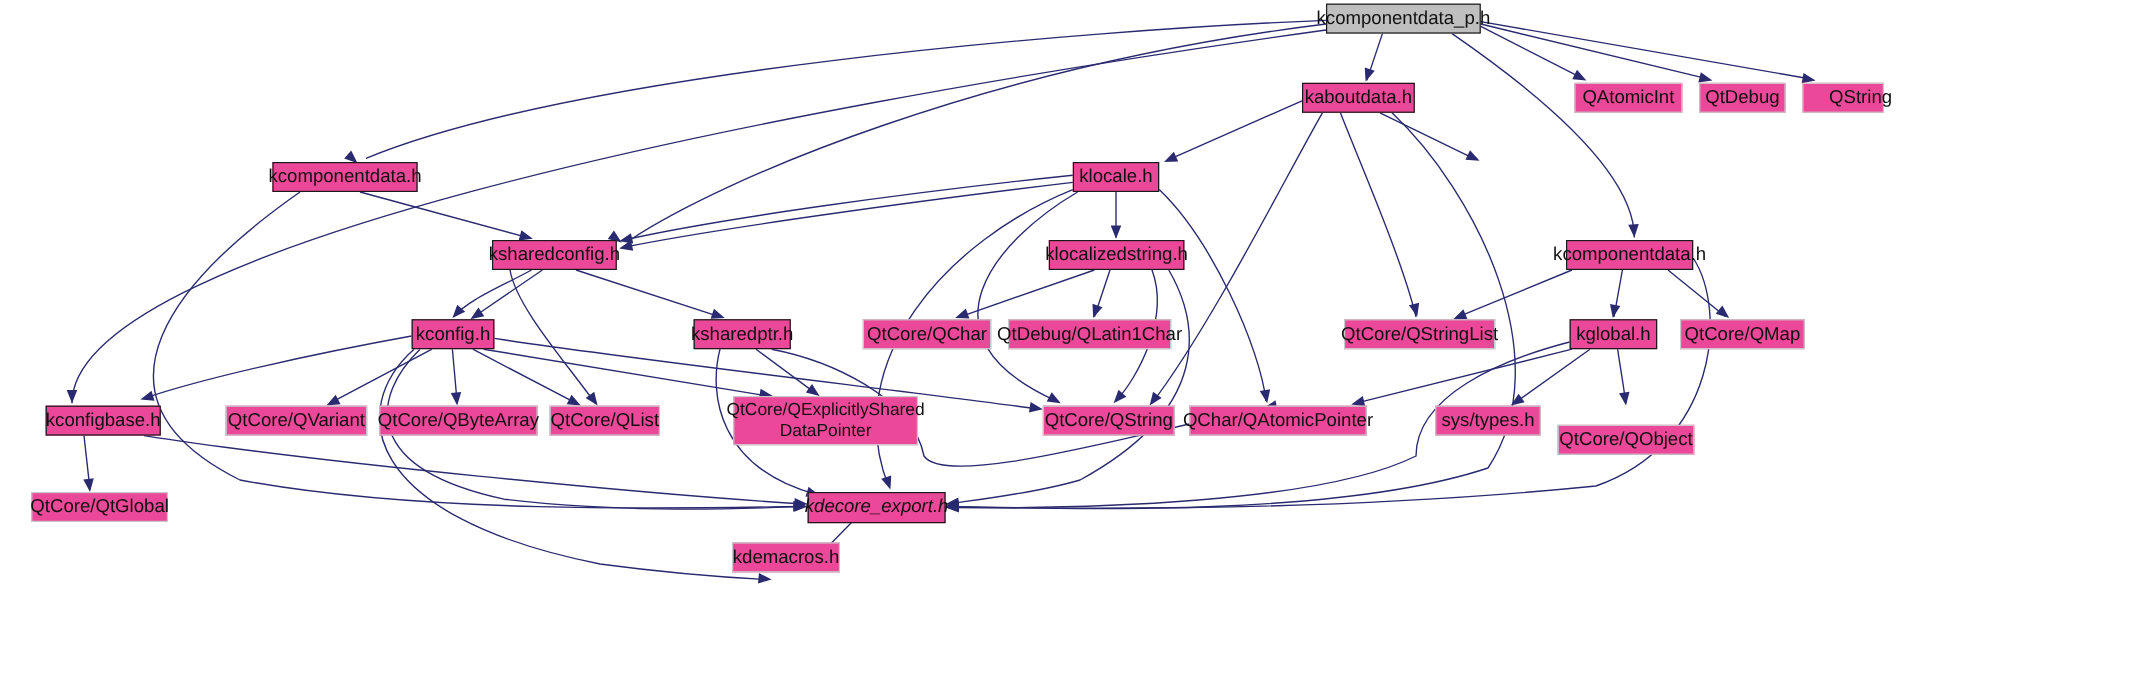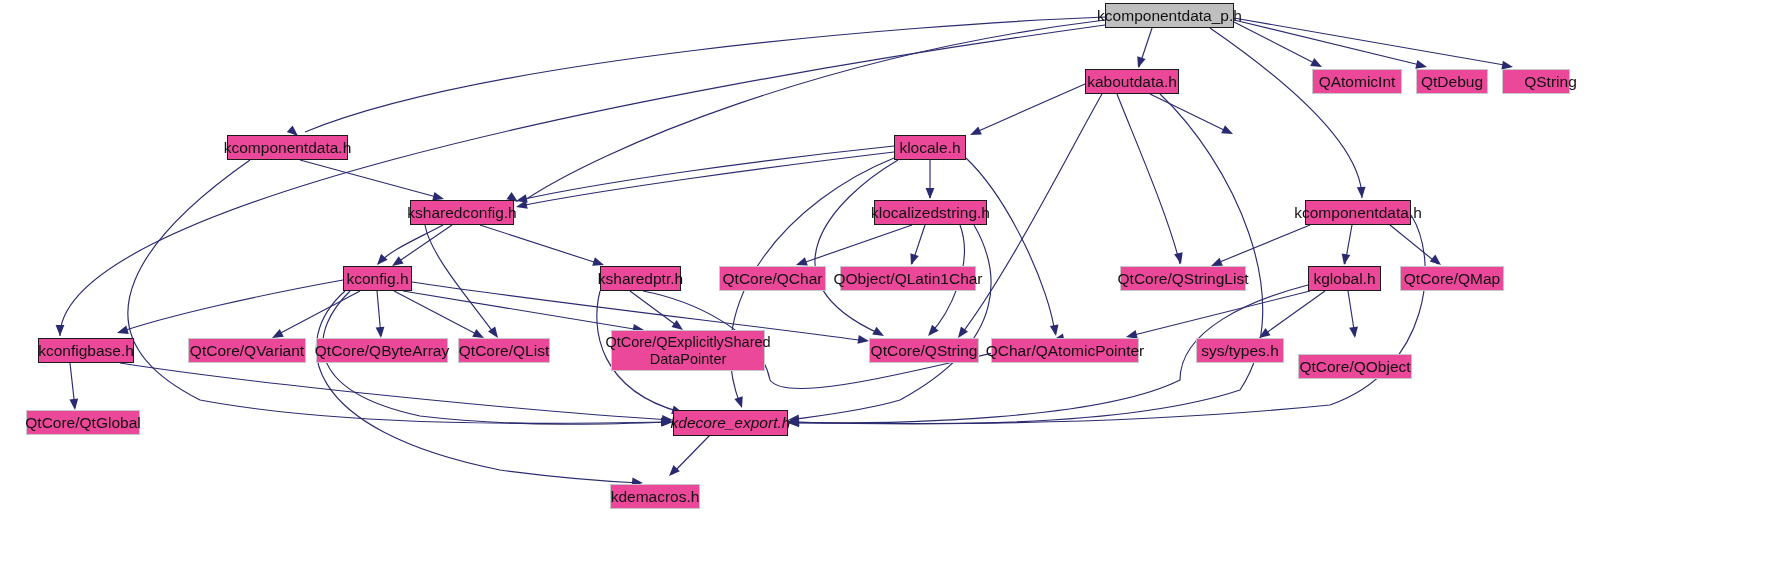--- a/index.html
+++ b/index.html
@@ -158,32 +158,32 @@
     <div class="node internal" style="left: 1085px; top: 69px; width: 94px; height: 25px;"><span>kaboutdata.h</span></div>
     <div class="node external" style="left: 1312px; top: 69px; width: 90px; height: 25px;"><span>QAtomicInt</span></div>
     <div class="node external" style="left: 1416px; top: 69px; width: 72px; height: 25px;"><span>QtDebug</span></div>
     <div class="node external" style="left: 1502px; top: 69px; width: 68px; height: 25px; padding-left: 32px;"><span>QString</span></div>
     <div class="node internal" style="left: 227px; top: 135px; width: 121px; height: 25px;"><span>kcomponentdata.h</span></div>
     <div class="node internal" style="left: 894px; top: 135px; width: 72px; height: 25px;"><span>klocale.h</span></div>
     <div class="node internal" style="left: 410px; top: 200px; width: 104px; height: 25px;"><span>ksharedconfig.h</span></div>
     <div class="node internal" style="left: 874px; top: 200px; width: 113px; height: 25px;"><span>klocalizedstring.h</span></div>
     <div class="node internal" style="left: 1305px; top: 200px; width: 106px; height: 25px;"><span>kcomponentdata.h</span></div>
     <div class="node internal" style="left: 343px; top: 266px; width: 69px; height: 25px;"><span>kconfig.h</span></div>
-    <div class="node internal" style="left: 600px; top: 266px; width: 81px; height: 25px; text-align: right;"><span>ksharedptr.h</span></div>
+    <div class="node internal" style="left: 578px; top: 266px; width: 81px; height: 25px; text-align: right;"><span>ksharedptr.h</span></div>
     <div class="node external" style="left: 719px; top: 266px; width: 107px; height: 25px;"><span>QtCore/QChar</span></div>
-    <div class="node external" style="left: 840px; top: 266px; width: 136px; height: 25px;"><span>QObject/QLatin1Char</span></div>
+    <div class="node external" style="left: 840px; top: 266px; width: 136px; height: 25px;"><span>QtDebug/QLatin1Char</span></div>
     <div class="node external" style="left: 1120px; top: 266px; width: 126px; height: 25px;"><span>QtCore/QStringList</span></div>
     <div class="node internal" style="left: 1308px; top: 266px; width: 73px; height: 25px;"><span>kglobal.h</span></div>
     <div class="node external" style="left: 1400px; top: 266px; width: 104px; height: 25px;"><span>QtCore/QMap</span></div>
     <div class="node internal" style="left: 38px; top: 338px; width: 96px; height: 25px;"><span>kconfigbase.h</span></div>
     <div class="node external" style="left: 188px; top: 338px; width: 118px; height: 25px;"><span>QtCore/QVariant</span></div>
     <div class="node external" style="left: 316px; top: 338px; width: 132px; height: 25px;"><span>QtCore/QByteArray</span></div>
     <div class="node external" style="left: 458px; top: 338px; width: 92px; height: 25px;"><span>QtCore/QList</span></div>
     <div class="node external" style="left: 611px; top: 330px; width: 154px; height: 41px; font-size: 14.5px;"><span>QtCore/QExplicitlyShared
 DataPointer</span></div>
     <div class="node external" style="left: 869px; top: 338px; width: 110px; height: 25px;"><span>QtCore/QString</span></div>
     <div class="node external" style="left: 991px; top: 338px; width: 148px; height: 25px;"><span>QChar/QAtomicPointer</span></div>
     <div class="node external" style="left: 1196px; top: 338px; width: 88px; height: 25px;"><span>sys/types.h</span></div>
     <div class="node external" style="left: 1298px; top: 338px; width: 114px; height: 25px; margin-top: 16px;"><span>QtCore/QObject</span></div>
     <div class="node external" style="left: 26px; top: 410px; width: 114px; height: 25px;"><span>QtCore/QtGlobal</span></div>
     <div class="node internal" style="left: 673px; top: 410px; width: 115px; height: 26px; font-style: italic;"><span>kdecore_export.h</span></div>
-    <div class="node external" style="left: 610px; top: 484px; width: 90px; height: 25px;"><span>kdemacros.h</span></div>
+    <div class="node external" style="left: 610px; top: 452px; width: 90px; height: 25px;"><span>kdemacros.h</span></div>
   </div>
 
 </body></html>

